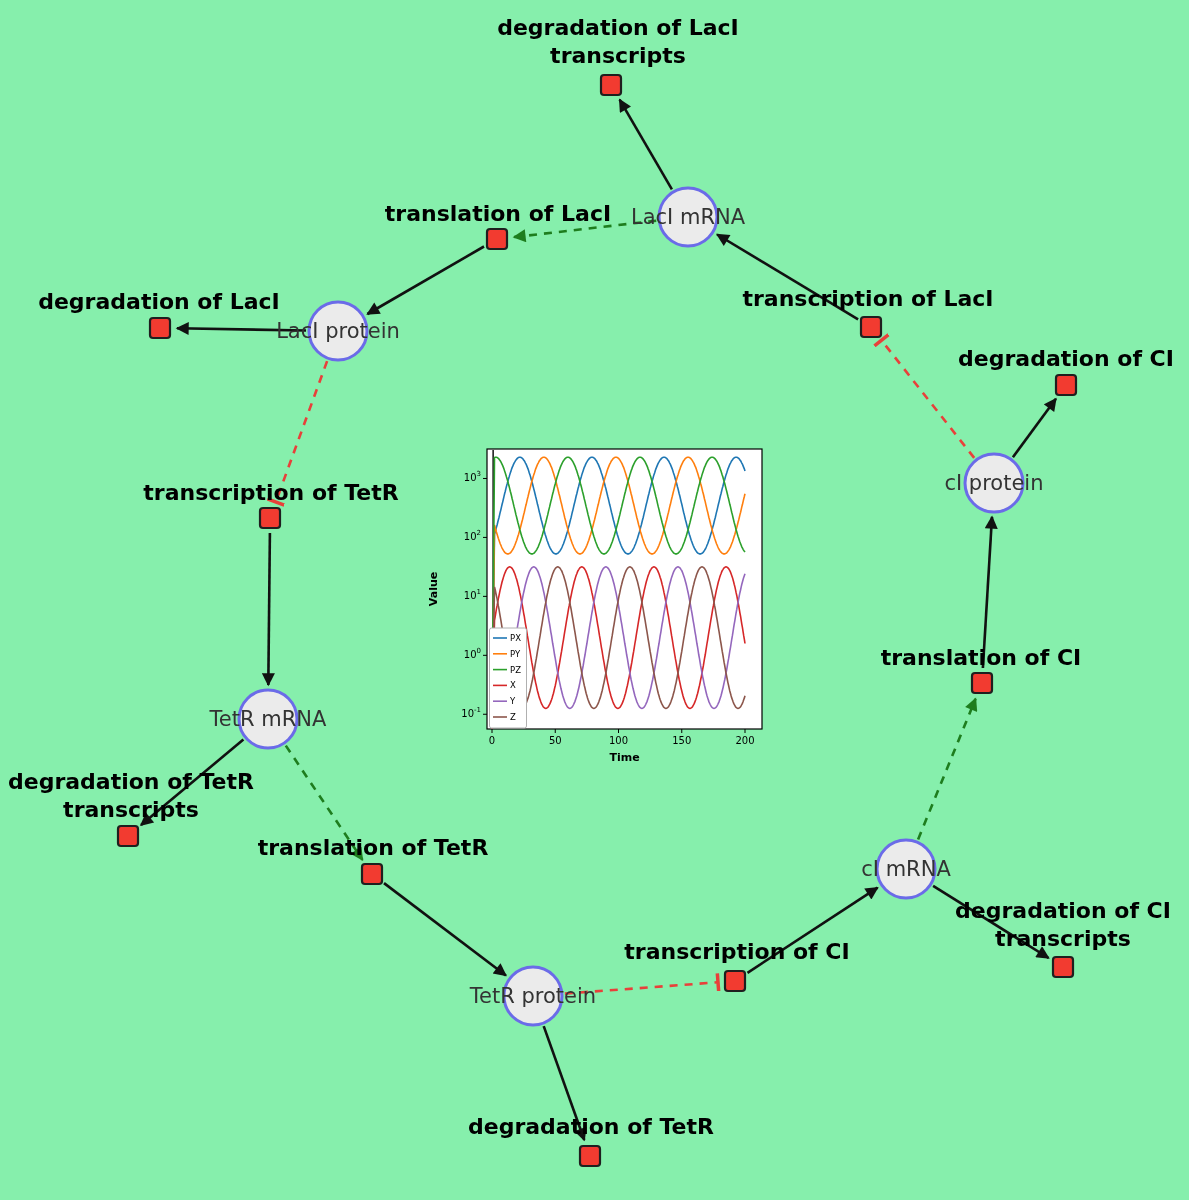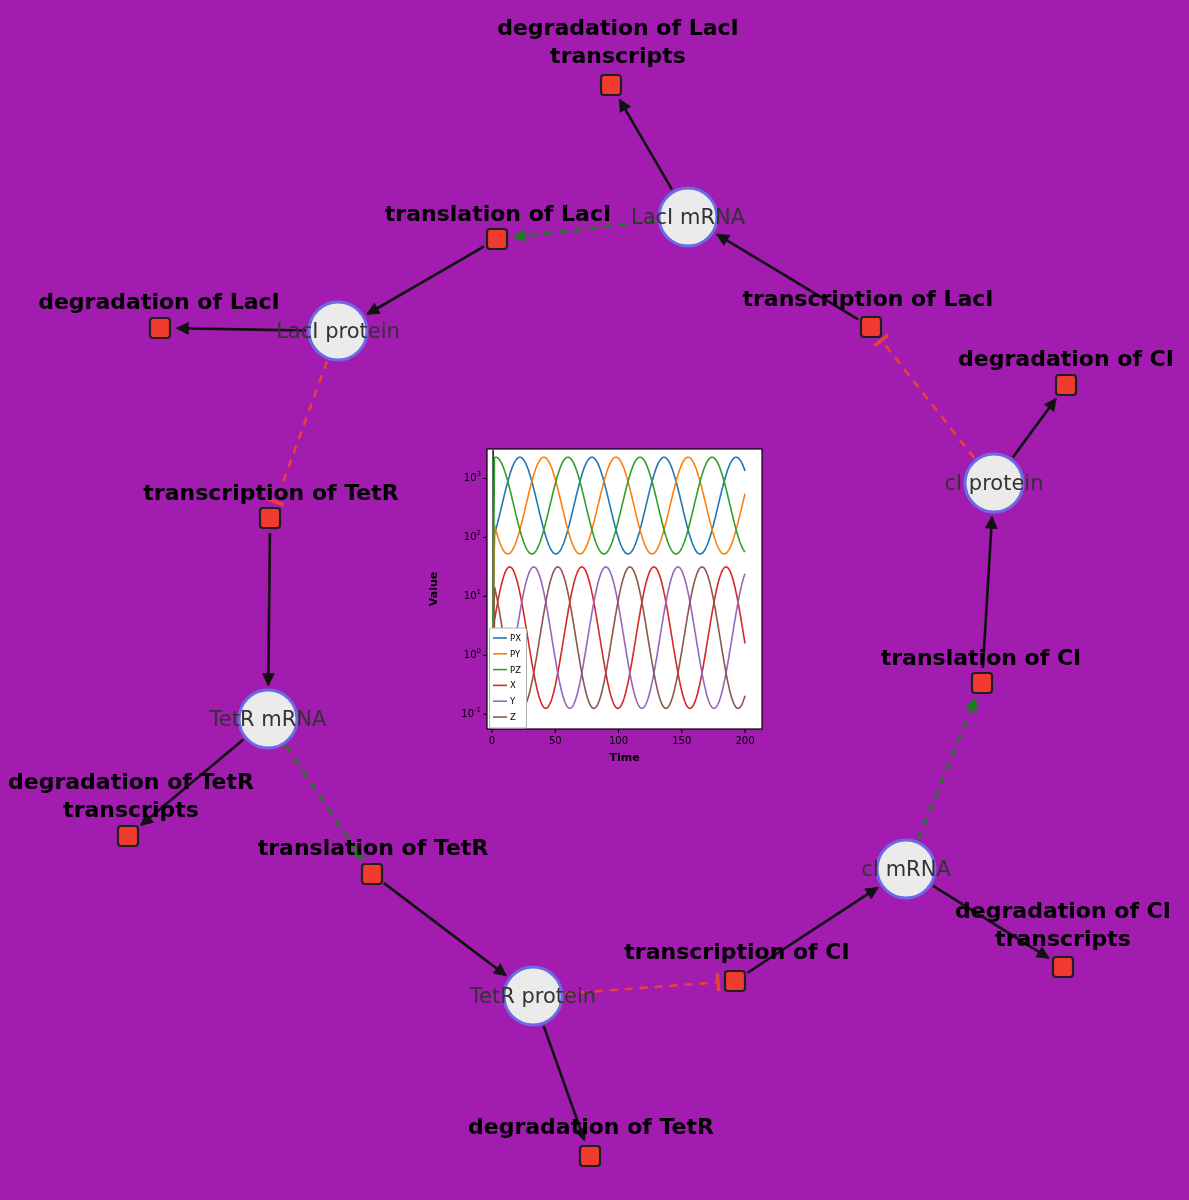--- a/index.html
+++ b/index.html
@@ -1,16 +1,16 @@
 <!DOCTYPE html>
 <html><head>
 <meta charset="utf-8">
 <style>
   html,body{margin:0;padding:0;background:#ffffff;}
-  .stage{position:relative;width:1189px;height:1200px;background:#a21caf;overflow:hidden;
+  .stage{position:relative;width:1189px;height:1200px;background:#86efac;overflow:hidden;
          font-family:"DejaVu Sans","Liberation Sans",sans-serif;}
   svg text{font-family:"DejaVu Sans","Liberation Sans",sans-serif;}
   .rx-label{font-size:22px;font-weight:bold;fill:#000000;text-anchor:middle;}
   .sp-label{font-size:21px;fill:#333333;text-anchor:middle;}
   .tick-label{font-size:10px;fill:#000000;text-anchor:middle;}
   .ytick-label{font-size:10px;fill:#000000;text-anchor:end;}
   .axis-label{font-size:11px;font-weight:bold;fill:#000000;text-anchor:middle;}
   .legend-label{font-size:8.5px;fill:#000000;text-anchor:start;}
 </style>
 </head>

